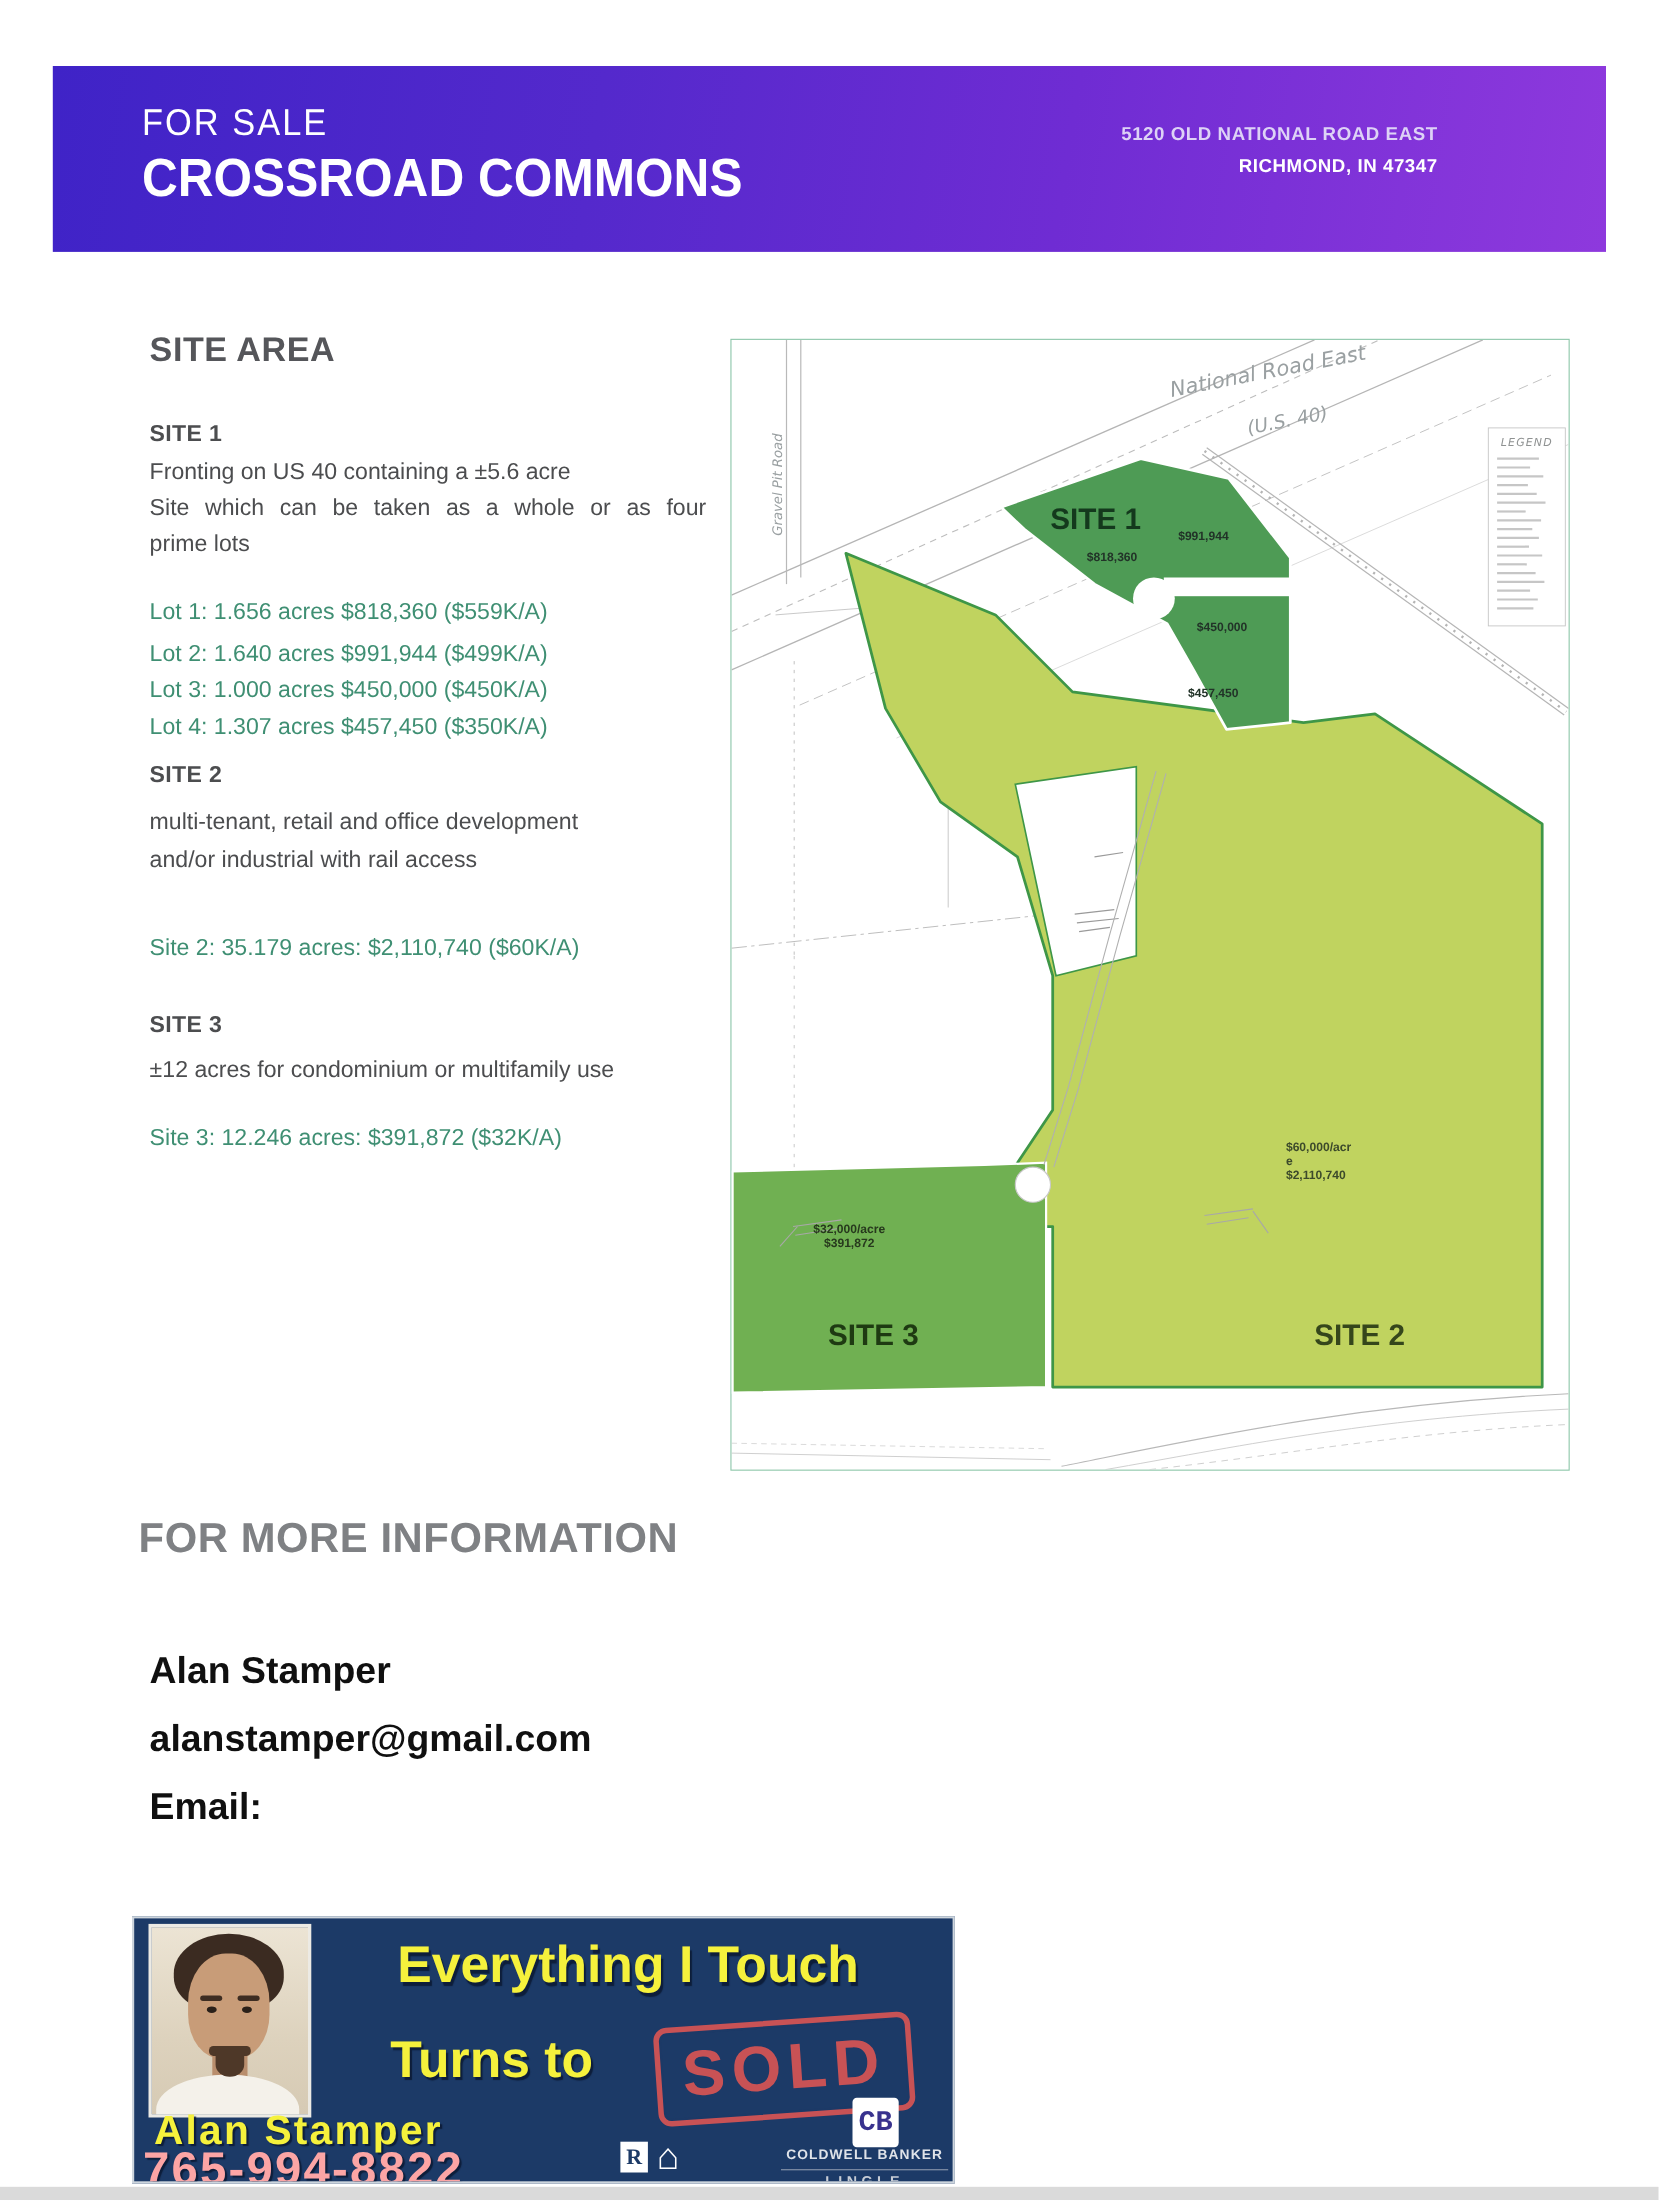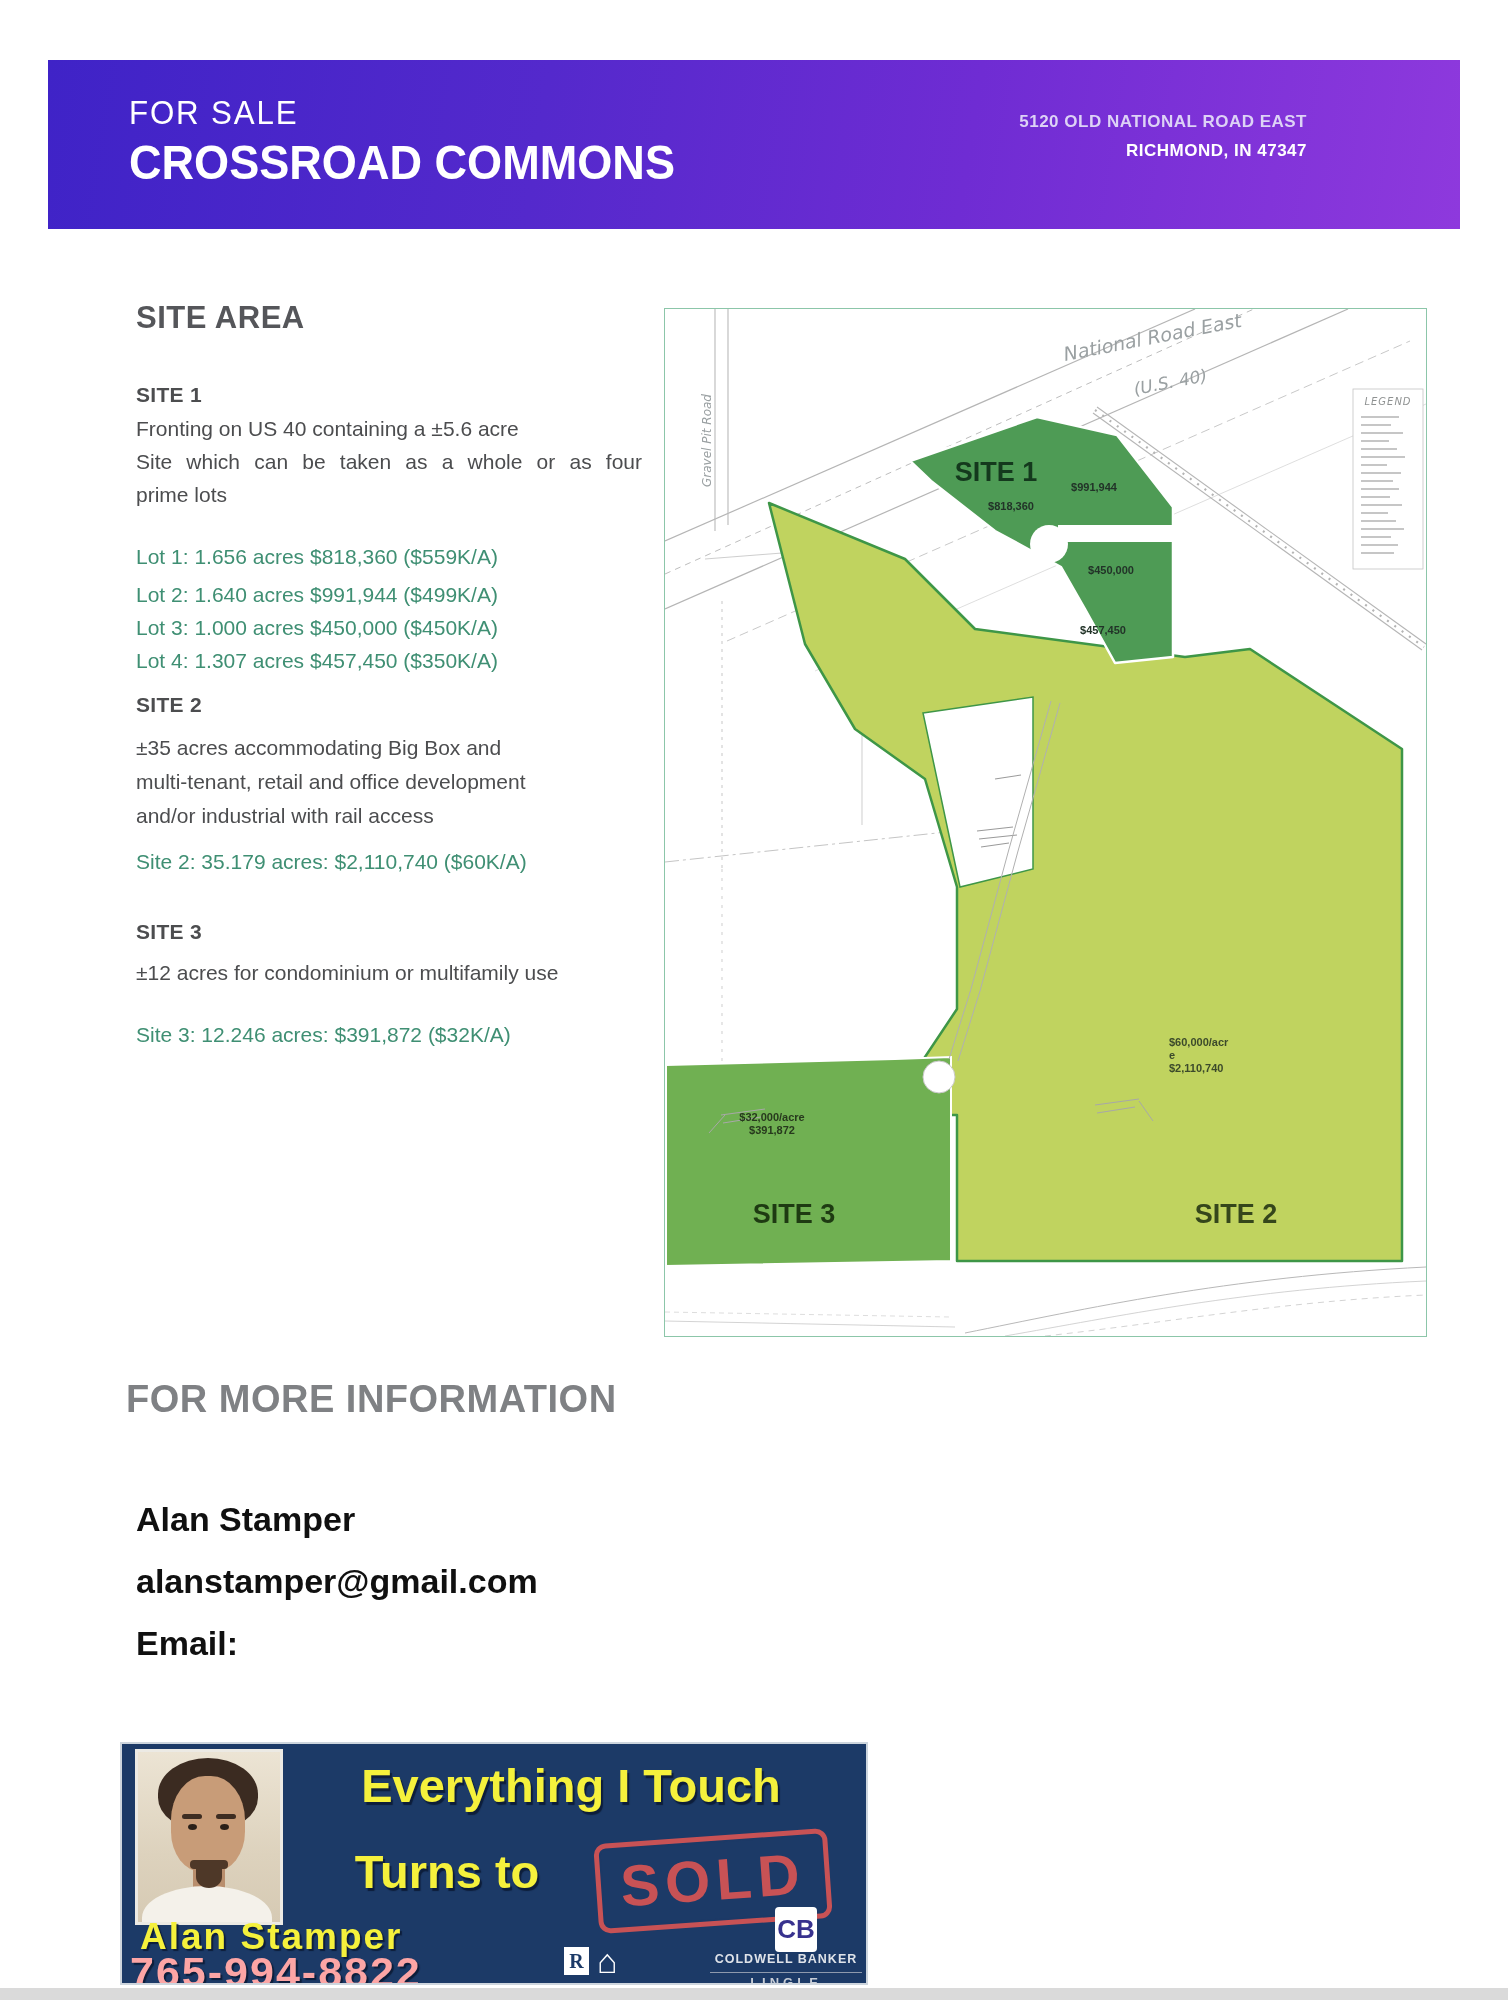--- a/index.html
+++ b/index.html
@@ -71,21 +71,21 @@
   .agent-nm{position:absolute;left:18px;top:172px;color:#f5f13c;font-size:37px;font-weight:700;
             letter-spacing:2px;text-shadow:2px 2px 1px rgba(10,25,50,.85);}
   .agent-ph{position:absolute;left:8px;top:204px;color:#fca5a5;font-size:43px;font-weight:700;
             letter-spacing:2px;text-shadow:2px 2px 1px rgba(10,25,50,.85);text-align:right;}
   .realtor{position:absolute;left:442px;top:203px;width:25px;height:28px;background:#ffffff;
            color:#1c3a67;font-weight:700;font-size:20px;text-align:center;line-height:28px;
            font-family:"Liberation Serif",serif;}
   .eqh{position:absolute;left:475px;top:200px;color:#ffffff;font-size:34px;line-height:34px;}
   .cb-badge{position:absolute;left:653px;top:163px;width:42px;height:45px;background:#ffffff;
             border-radius:4px;text-align:center;}
-  .cb-badge span{font-family:Liberation Sans, sans-serif;font-weight:700;font-size:26px;color:#38328e;
+  .cb-badge span{font-family:Liberation Mono, monospace;font-weight:700;font-size:26px;color:#38328e;
                  line-height:45px;}
   .cw-bk{position:absolute;left:588px;top:208px;width:152px;text-align:center;color:#dfe3e9;
          font-size:12.5px;font-weight:700;letter-spacing:1px;}
   .lingle{position:absolute;left:588px;top:226px;width:152px;text-align:center;color:#c7cdd6;
           font-size:13px;font-weight:700;letter-spacing:4px;border-top:1px solid #8d99ad;
           padding-top:2px;margin-top:2px;}
 
   .bottom-strip{position:absolute;left:0;top:1988px;width:1508px;height:12px;background:#dadada;}
 </style>
 </head>
@@ -116,21 +116,20 @@
   <div class="col green lots" style="top:540px;">
     <div>Lot 1: 1.656 acres $818,360 ($559K/A)</div>
     <div>Lot 2: 1.640 acres $991,944 ($499K/A)</div>
     <div>Lot 3: 1.000 acres $450,000 ($450K/A)</div>
     <div>Lot 4: 1.307 acres $457,450 ($350K/A)</div>
   </div>
 
   <div class="col" style="top:693px;">
     <div class="site-title">SITE 2</div>
     <div class="body-text" style="margin-top:14px;line-height:34px;">
-      <div>±35 acres accommodating Big Box and</div>
       <div>multi-tenant, retail and office development</div>
       <div>and/or industrial with rail access</div>
     </div>
   </div>
   <div class="col green" style="top:845px;">Site 2: 35.179 acres: $2,110,740 ($60K/A)</div>
 
   <div class="col" style="top:920px;">
     <div class="site-title">SITE 3</div>
     <div class="body-text" style="margin-top:12px;">±12 acres for condominium or multifamily use</div>
   </div>

